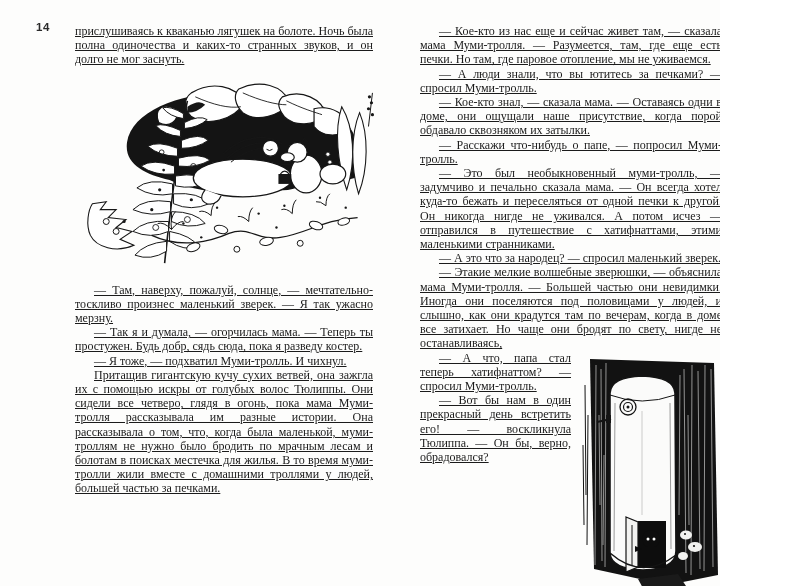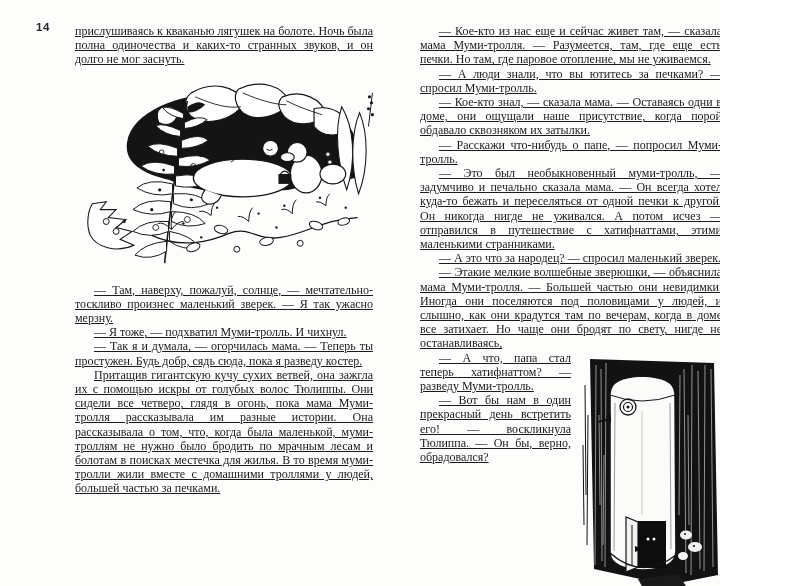--- a/index.html
+++ b/index.html
@@ -165,37 +165,37 @@
             <circle cx="250" cy="118" r="1.2"></circle>
               <circle cx="276" cy="128" r="1.2"></circle>
             <circle cx="130" cy="158" r="1.2"></circle>
               <circle cx="206" cy="148" r="1.2"></circle>
           </g>
         </g>
       </svg>
     </div>
 
     <p>— Там, наверху, пожалуй, солнце, — мечтательно-тоскливо произнес маленький зверек. — Я так ужасно мерзну.</p>
+    <p>— Так я и думала, — огорчилась мама. — Теперь ты простужен. Будь добр, сядь сюда, пока я разведу костер.</p>
     <p>— Я тоже, — подхватил Муми-тролль. И чихнул.</p>
-    <p>— Так я и думала, — огорчилась мама. — Теперь ты простужен. Будь добр, сядь сюда, пока я разведу костер.</p>
     <p>Притащив гигантскую кучу сухих ветвей, она зажгла их с помощью искры от голубых волос Тюлиппы. Они сидели все четверо, глядя в огонь, пока мама Муми-тролля рассказывала им разные истории. Она рассказывала о том, что, когда была маленькой, муми-троллям не нужно было бродить по мрачным лесам и болотам в поисках местечка для жилья. В то время муми-тролли жили вместе с домашними троллями у людей, большей частью за печками.</p>
   </div>
 
   <div class="textcol right">
     <p>— Кое-кто из нас еще и сейчас живет там, — сказала мама Муми-тролля. — Разумеется, там, где еще есть печки. Но там, где паровое отопление, мы не уживаемся.</p>
     <p>— А люди знали, что вы ютитесь за печками? — спросил Муми-тролль.</p>
     <p>— Кое-кто знал, — сказала мама. — Оставаясь одни в доме, они ощущали наше присутствие, когда порой обдавало сквозняком их затылки.</p>
     <p>— Расскажи что-нибудь о папе, — попросил Муми-тролль.</p>
     <p>— Это был необыкновенный муми-тролль, — задумчиво и печально сказала мама. — Он всегда хотел куда-то бежать и переселяться от одной печки к другой. Он никогда нигде не уживался. А потом исчез — отправился в путешествие с хатифнаттами, этими маленькими странниками.</p>
     <p>— А это что за народец? — спросил маленький зверек.</p>
     <p class="jlast">— Этакие мелкие волшебные зверюшки, — объяснила мама Муми-тролля. — Большей частью они невидимки. Иногда они поселяются под половицами у людей, и слышно, как они крадутся там по вечерам, когда в доме все затихает. Но чаще они бродят по свету, нигде не останавливаясь,</p>
 
     <div class="bottom-row">
       <div class="narrow">
-        <p>— А что, папа стал теперь хатифнаттом? — разведу Муми-тролль.</p>
+        <p>— А что, папа стал теперь хатифнаттом? — спросил Муми-тролль.</p>
         <p>— Вот бы нам в один прекрасный день встретить его! — воскликнула Тюлиппа. — Он бы, верно, обрадовался?</p>
 
       </div>
 
       <div class="illust-right">
         <svg viewBox="0 0 142 238" xmlns="http://www.w3.org/2000/svg">
 
           <g>
             <path d="M10,4 L134,8 L138,220 L98,228 L60,224 L14,214 Z" fill="#121212"></path>
             <g stroke="#fdfdfc" stroke-width="1" opacity="0.55">

